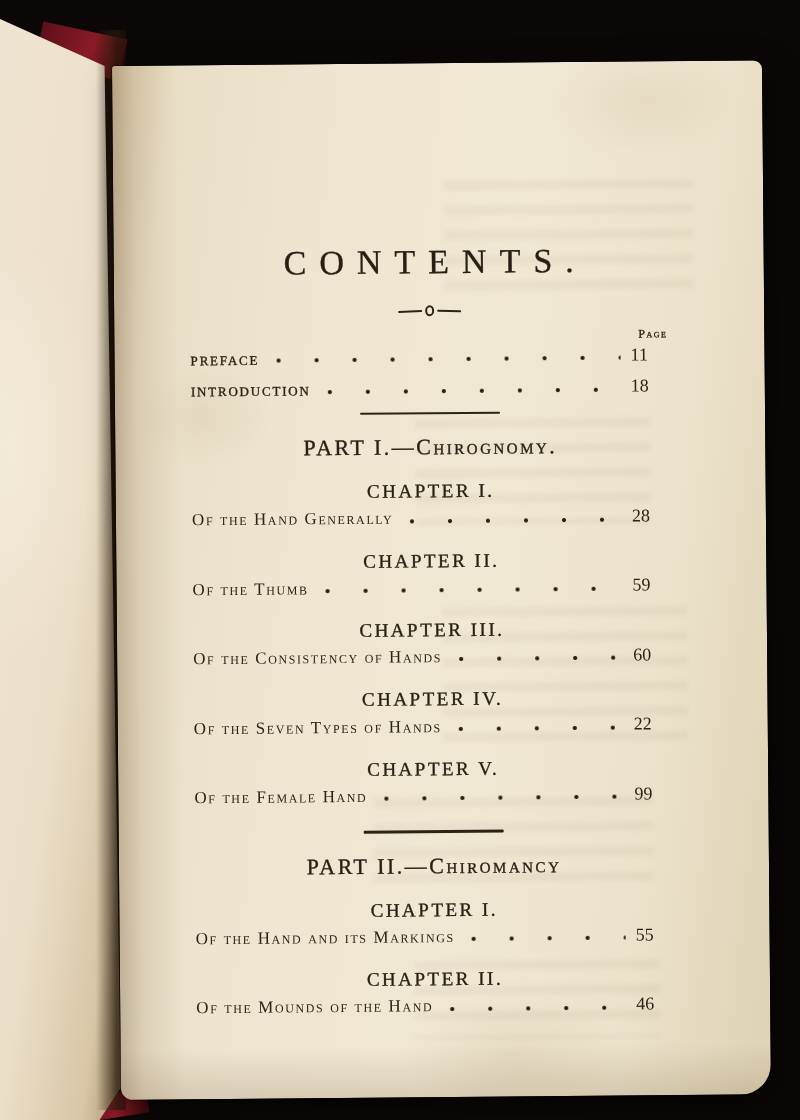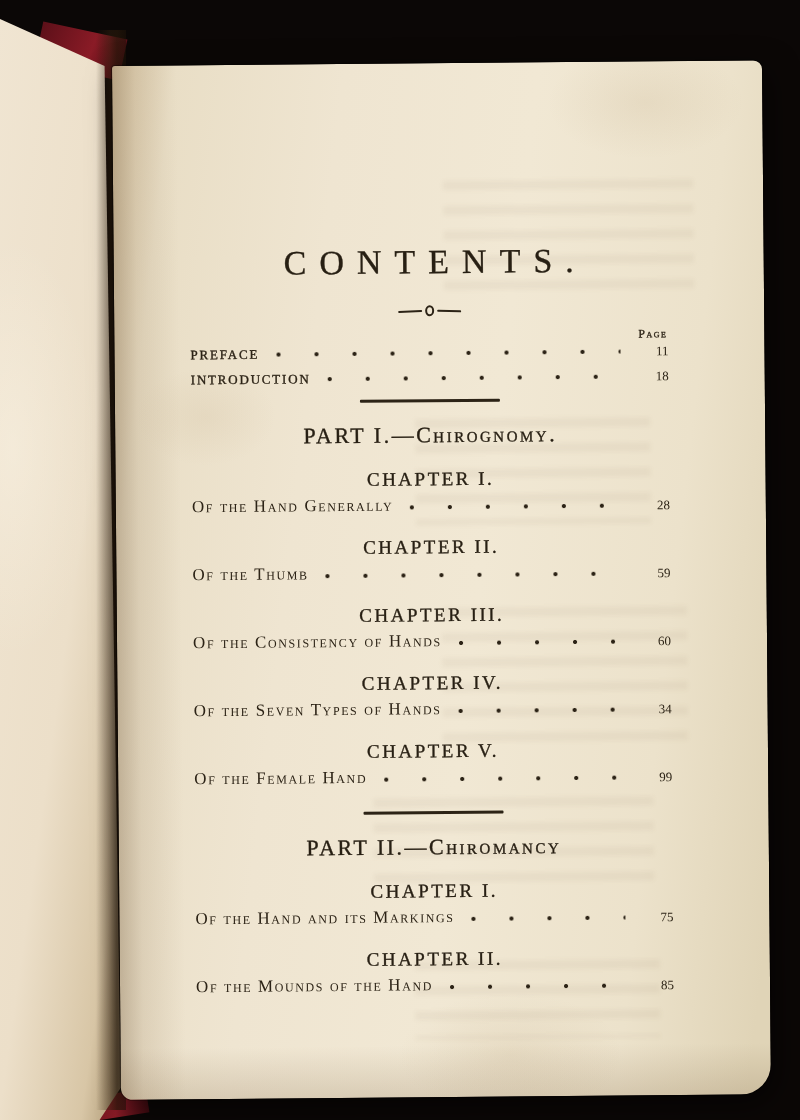--- a/index.html
+++ b/index.html
@@ -103,21 +103,21 @@
 
   .entry { display: flex; align-items: flex-end; line-height: 1.25; }
   .entry-label { white-space: nowrap; }
   .front-label { font-size: 13px; letter-spacing: 1.8px; font-family: Liberation Serif, serif; }
   .chapter-entry-label { font-size: 17px; font-variant: small-caps; letter-spacing: 1.6px; }
   .leader {
     flex: 1; height: 6px; margin: 0 10px 5px 16px;
     background-image: radial-gradient(circle at 3px 3px, var(--ink) 1.8px, rgba(0,0,0,0) 2.3px);
     background-size: 38px 6px; background-repeat: repeat-x;
   }
-  .page-num { width: 38px; text-align: right; font-size: 13px; }
+  .page-num { width: 38px; font-size: 18px; }
 
   .front-matter .entry + .entry { margin-top: 9px; }
   .front-matter { margin-top: 3px; }
 
   .rule {
     width: 140px; height: 2.5px; background: var(--ink);
     margin: 13px auto 0 auto; border-radius: 1px;
   }
   .rule.second { margin-top: 24px; }
 
@@ -199,43 +199,43 @@
       <div class="entry">
         <span class="entry-label chapter-entry-label">Of the Consistency of Hands</span>
         <span class="leader"></span>
         <span class="page-num">60</span>
       </div>
 
       <div class="chapter-heading ink-strong">CHAPTER IV.</div>
       <div class="entry">
         <span class="entry-label chapter-entry-label">Of the Seven Types of Hands</span>
         <span class="leader"></span>
-        <span class="page-num">34</span>
+        <span class="page-num">22</span>
       </div>
 
       <div class="chapter-heading ink-strong">CHAPTER V.</div>
       <div class="entry">
         <span class="entry-label chapter-entry-label">Of the Female Hand</span>
         <span class="leader"></span>
         <span class="page-num">99</span>
       </div>
 
       <div class="rule second"></div>
 
       <div class="part-heading ink-strong">PART II.—Chiromancy</div>
 
       <div class="chapter-heading ink-strong">CHAPTER I.</div>
       <div class="entry">
         <span class="entry-label chapter-entry-label">Of the Hand and its Markings</span>
         <span class="leader"></span>
-        <span class="page-num">75</span>
+        <span class="page-num">55</span>
       </div>
 
       <div class="chapter-heading ink-strong">CHAPTER II.</div>
       <div class="entry">
         <span class="entry-label chapter-entry-label">Of the Mounds of the Hand</span>
         <span class="leader"></span>
-        <span class="page-num">85</span>
+        <span class="page-num">46</span>
       </div>
 
     </div>
   </div>
 </div>
 
 </body></html>

